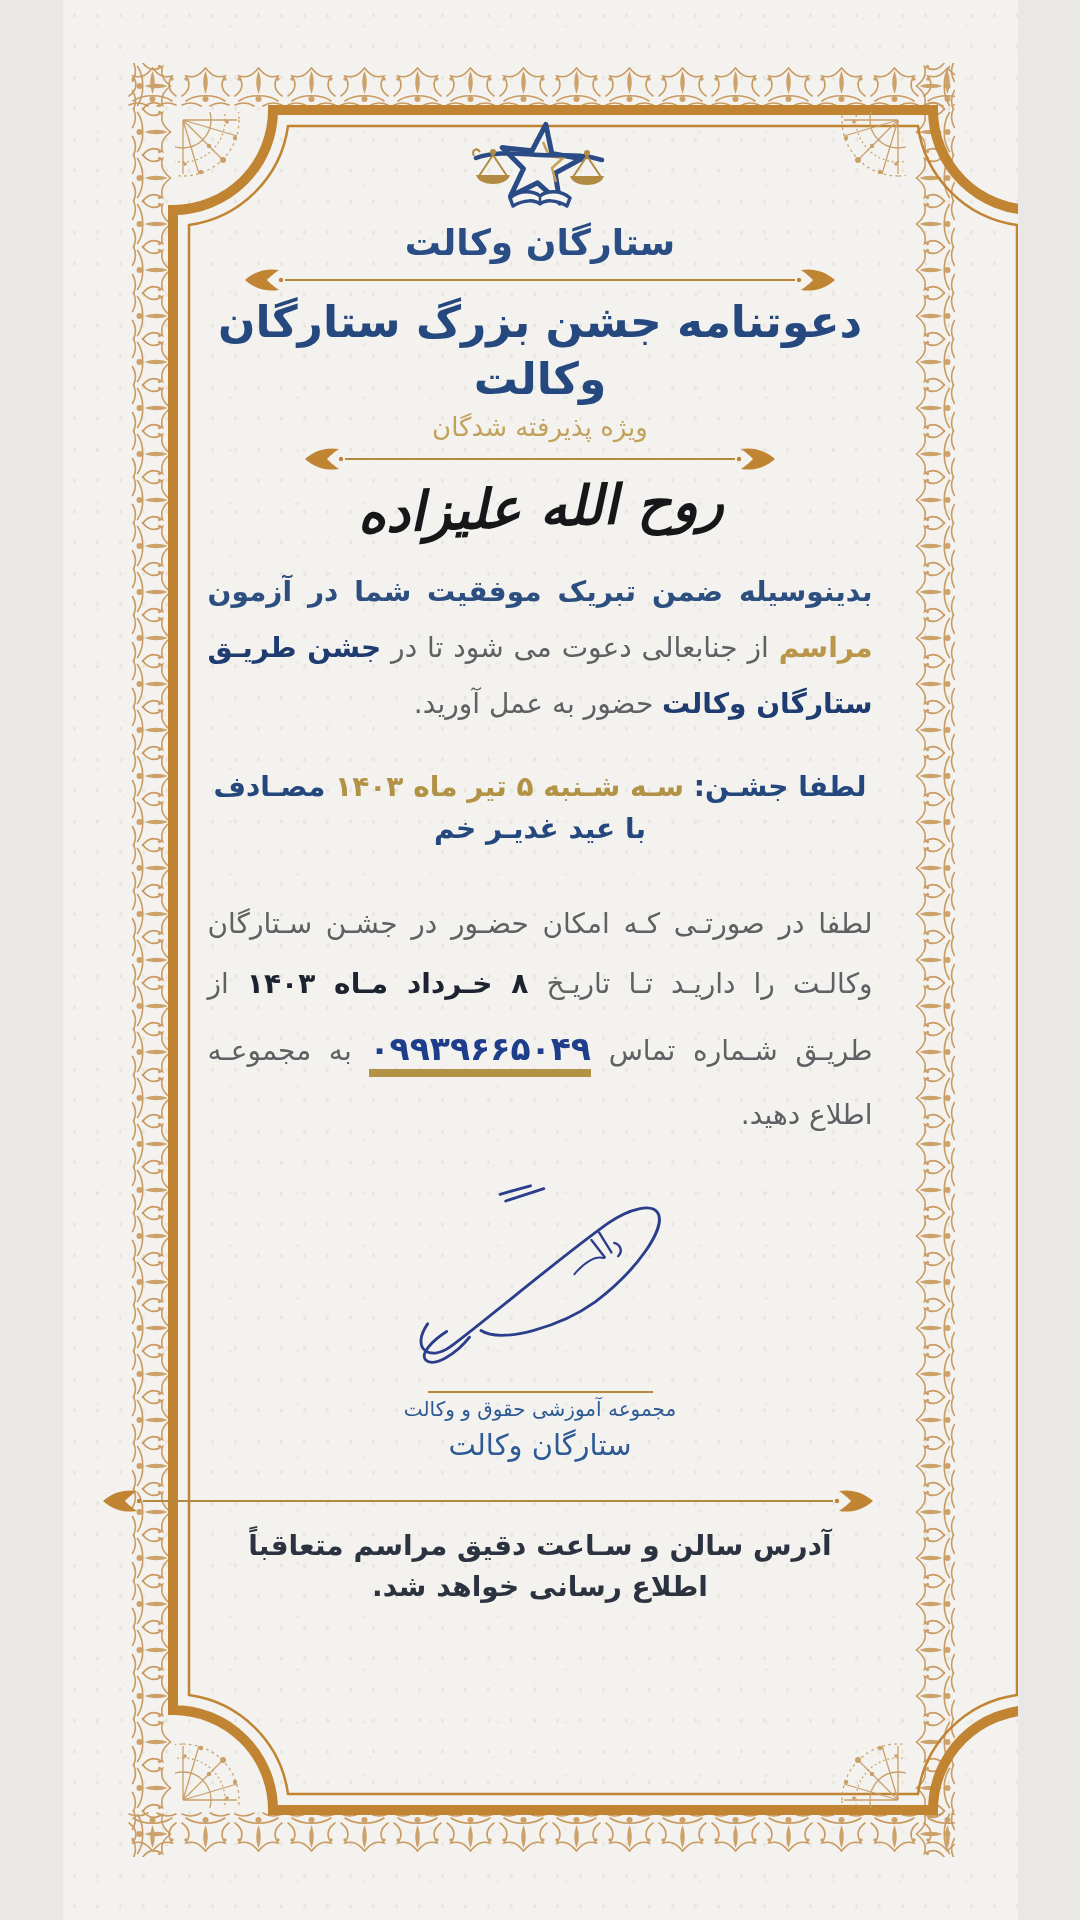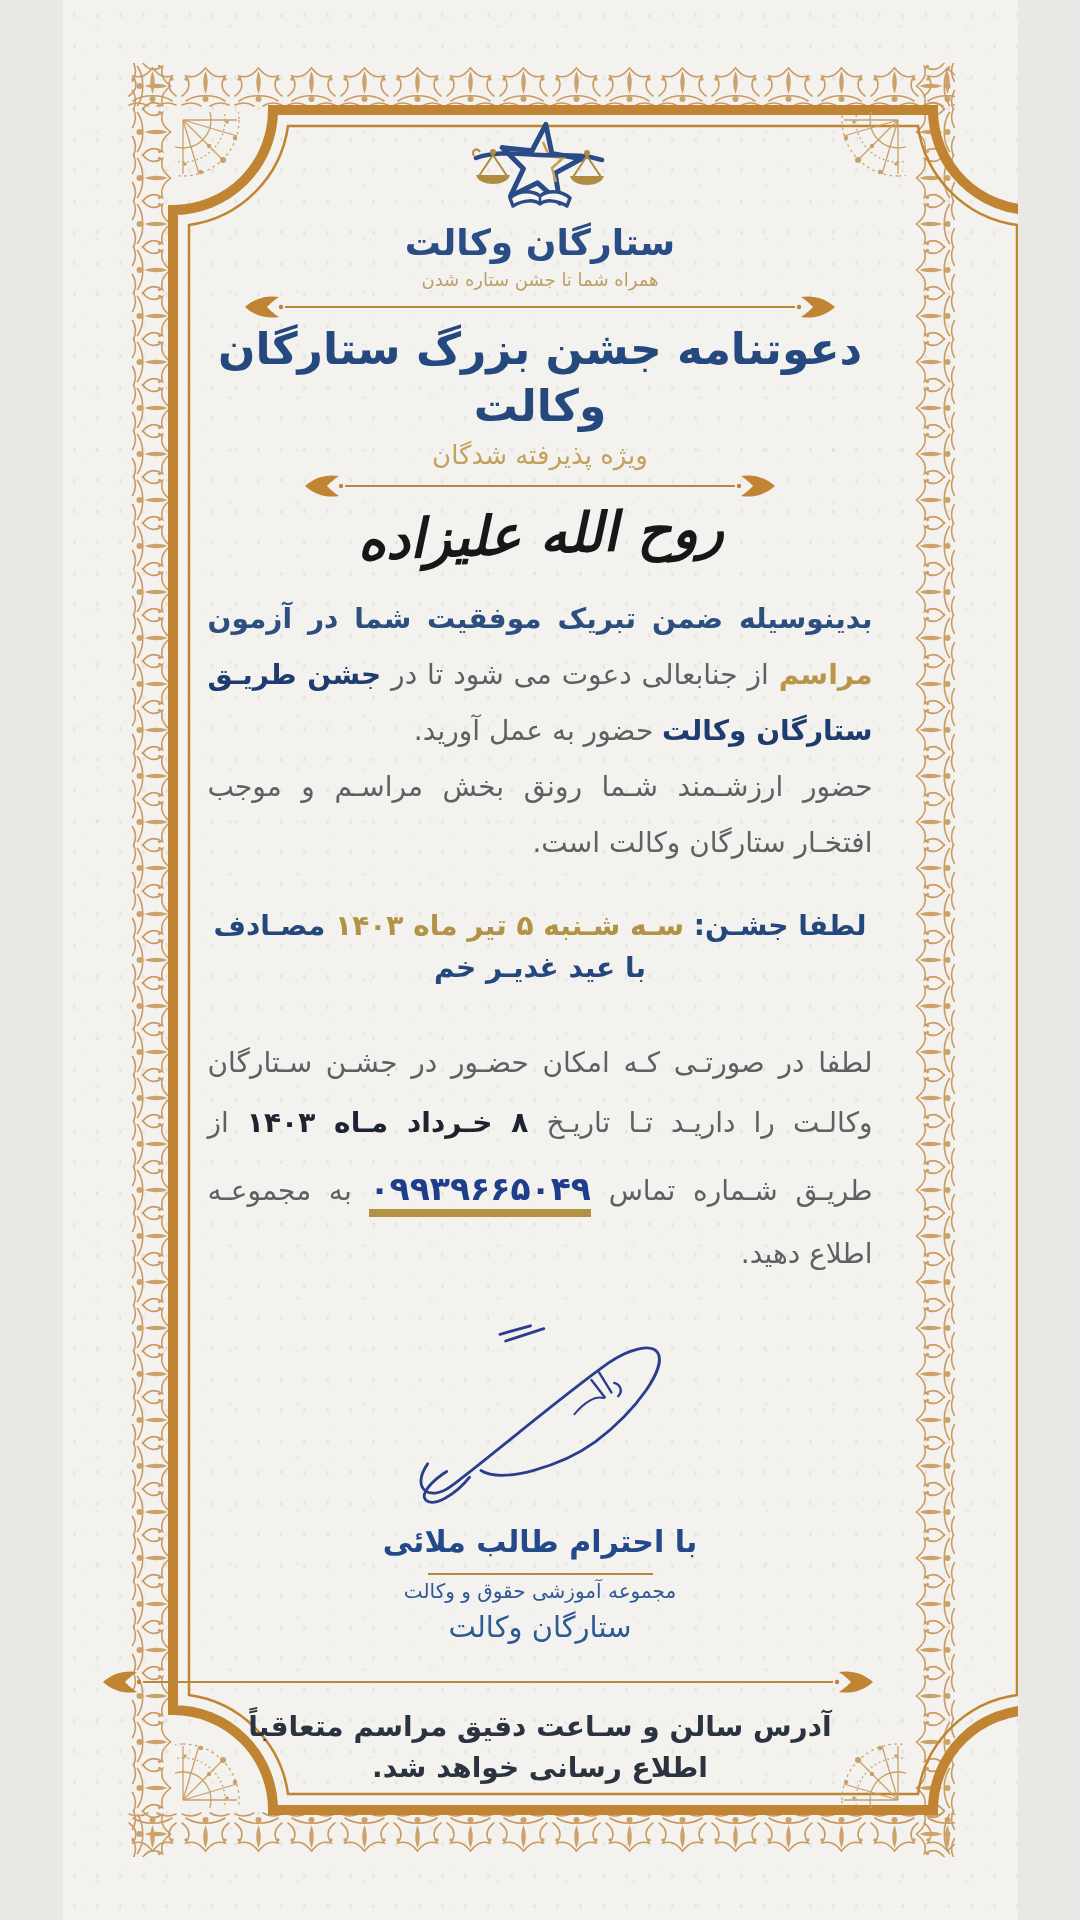--- a/index.html
+++ b/index.html
@@ -1543,21 +1543,20 @@
           <circle cx="31" cy="34" r="3"></circle>
             <circle cx="125" cy="35" r="3"></circle>
           <path d="M14 57 C17 69 45 69 48 57 Z"></path>
           <path d="M108 58 C111 70 139 70 142 58 Z"></path>
         </g>
         <path d="M48 80 C58 71 72 73 78 78 C84 73 98 71 108 80 L105 88 C93 81 83 82 78 86 C73 82 63 81 51 88 Z" fill="#f6f5f1" stroke="#2a4b86" stroke-width="3.5" stroke-linejoin="round"></path>
         <path d="M78 78 L78 86" stroke="#2a4b86" stroke-width="2.5"></path>
       </svg>
     </div>
     <div class="logo-title">ستارگان وکالت</div>
-    <div class="logo-sub">همراه شما تا جشن ستاره شدن</div>
 
     <div class="divider d1">
       <svg width="40" height="26" viewBox="0 0 40 26">
         <path d="M40 13 C30 4 18 1 6 3 C12 7 15 10 18 13 C15 16 12 19 6 23 C18 25 30 22 40 13 Z" fill="#c08433"></path>
         <circle cx="4" cy="13" r="2.2" fill="#c08433"></circle>
       </svg>
       <div class="line"></div>
       <svg width="40" height="26" viewBox="0 0 40 26" style="transform:scaleX(-1)">
         <path d="M40 13 C30 4 18 1 6 3 C12 7 15 10 18 13 C15 16 12 19 6 23 C18 25 30 22 40 13 Z" fill="#c08433"></path>
         <circle cx="4" cy="13" r="2.2" fill="#c08433"></circle>
@@ -1575,40 +1574,38 @@
       <div class="line"></div>
       <svg width="40" height="26" viewBox="0 0 40 26" style="transform:scaleX(-1)">
         <path d="M40 13 C30 4 18 1 6 3 C12 7 15 10 18 13 C15 16 12 19 6 23 C18 25 30 22 40 13 Z" fill="#c08433"></path>
         <circle cx="4" cy="13" r="2.2" fill="#c08433"></circle>
       </svg>
     </div>
 
     <div class="callig-name">روح الله علیزاده</div>
 
     <div class="para p1"><span class="txt-navy">بدینوسیله ضمن تبریک موفقیت شما در آزمون </span><span class="txt-gold">مراسم</span><span> از جنابعالی دعوت می شود تا در </span><span class="txt-navy-dark">جشن طریـق ستارگان وکالت</span><span> حضور به عمل آورید.</span></div>
-    <div class="para">حضور ارزشـمند شـما رونق بخش مراسـم و موجب افتخـار ستارگان وکالت است.</div>
 
     <div class="details">
       <div class="date-line"><span>لطفا جشـن: </span><span class="gold">سـه شـنبه ۵ تیر ماه ۱۴۰۳ </span><span>مصـادف با عید غدیـر خم</span></div>
     </div>
 
     <div class="para rsvp"><span>لطفا در صورتـی کـه امکان حضـور در جشـن سـتارگان وکالـت را داریـد تـا تاریـخ </span><span class="deadline">۸ خـرداد مـاه ۱۴۰۳</span><span> از طریـق شـماره تماس </span><span class="phone">۰۹۹۳۹۶۶۵۰۴۹</span><span> به مجموعـه اطلاع دهید.</span></div>
 
     <div class="sig-img">
       <svg width="320" height="200" viewBox="0 0 320 210">
         <g stroke="#2b3e8c" fill="none" stroke-width="3" stroke-linecap="round">
           <path d="M118 14 l32 -9 m-26 16 l40 -13"></path>
           <path d="M42 150 c-18 26 2 40 24 24 c40 -30 118 -96 166 -130 c22 -15 46 -21 52 -10 c8 15 -20 58 -66 93 c-36 26 -98 44 -120 30"></path>
           <path d="M62 158 c-16 10 -28 24 -22 30 c8 8 32 -6 46 -24"></path>
           <path d="M214 62 l14 18 m-6 -26 l13 21 m3 -10 c7 2 9 9 4 14" stroke-width="2.5"></path>
           <path d="M196 98 c10 -12 22 -20 31 -17" stroke-width="2"></path>
         </g>
       </svg>
     </div>
-    <div class="sig-name">با احترام طالب ملائی</div>
     <div class="sig-rule"></div>
     <div class="org1">مجموعه آموزشی حقوق و وکالت</div>
     <div class="org2">ستارگان وکالت</div>
 
     <div class="divider d3">
       <svg width="40" height="26" viewBox="0 0 40 26">
         <path d="M40 13 C30 4 18 1 6 3 C12 7 15 10 18 13 C15 16 12 19 6 23 C18 25 30 22 40 13 Z" fill="#c08433"></path>
         <circle cx="4" cy="13" r="2.2" fill="#c08433"></circle>
       </svg>
       <div class="line"></div>

